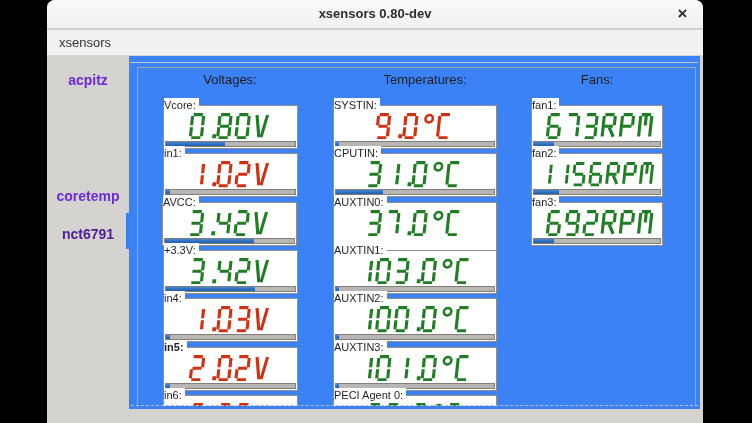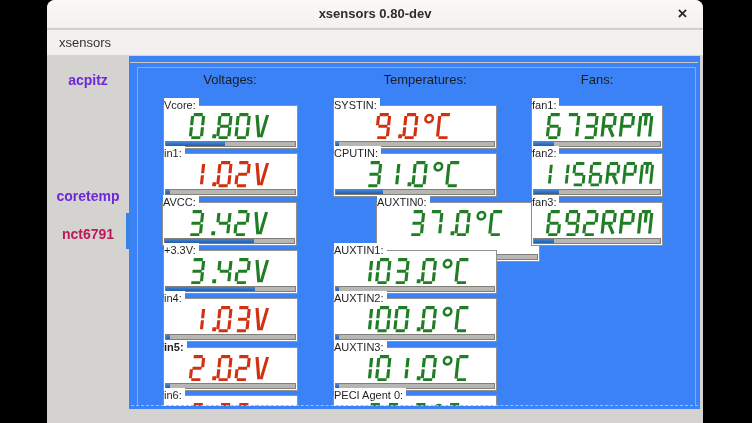--- a/index.html
+++ b/index.html
@@ -15,21 +15,21 @@
   .close-btn { position:absolute; right:9px; top:3px; width:23px; height:23px; line-height:22px;
                text-align:center; font-size:17px; font-weight:700; color:#2d2d2d; cursor:default; }
   .menubar { position:absolute; left:0; top:30px; right:0; height:26px; background:#f2f1ef;
              border-bottom:1px solid #d7d3cf; }
   .menu-item { position:absolute; left:0; top:0; height:25px; line-height:25px; padding:0 12px;
                font-size:13px; color:#333; }
   .body { position:absolute; left:0; top:56px; right:0; bottom:0; background:#d5d3cf; }
   .sidebar { position:absolute; left:0; top:0; width:82px; bottom:0; }
   .sidebar-item { position:absolute; left:0; width:82px; height:38px; text-align:center;
                   line-height:38px; font-size:14px; font-weight:600; color:#6d28d9; }
-  .sidebar-item.selected { color:#be185d; }
+  .sidebar-item.selected { color:#4c1d95; }
   .tab-indicator { position:absolute; left:79px; top:157px; width:3px; height:36px; }
   .page { position:absolute; left:82px; top:0; width:571px; height:353px; background:#3b82f6; }
   .page-top-line { position:absolute; left:1px; right:2px; top:6px; border-top:1px solid #c9c7c3; }
   .viewport { position:absolute; left:0; top:0; width:571px; height:350px; overflow:hidden; }
   .frame { position:absolute; left:8px; top:11px; width:559px; height:420px;
            border:1px solid #a9a7a3; border-bottom:none; }
   .col-header { position:absolute; top:4px; font-size:13px; color:#1d1d1d;
                 transform:translateX(-50%); white-space:nowrap; }
   .sensor { position:absolute; border:1px solid #92908c; background:#fff; }
   .sensor-label { position:absolute; top:-8px; left:0; background:#fff; padding-right:3px;
@@ -408,21 +408,21 @@
                       <line x1="1.4" y1="2.4" x2="1.4" y2="19.6" stroke="#1f7d23" stroke-width="2.6" stroke-linecap="butt"></line>
                       <line x1="2.2" y1="1.4" x2="9.8" y2="1.4" stroke="#1f7d23" stroke-width="2.6" stroke-linecap="butt"></line>
                       <line x1="2.2" y1="20.6" x2="9.8" y2="20.6" stroke="#1f7d23" stroke-width="2.6" stroke-linecap="butt"></line>
                     </g>
                   </svg>
                 </div>
                 <div class="progress">
                   <div class="progress-fill" style="width: 30%;"></div>
                 </div>
               </div>
-              <div class="sensor" style="left: 195px; top: 133.6px; width: 164px; height: 60px; margin-left: 43px;">
+              <div class="sensor" style="left: 195px; top: 133.6px; width: 164px; height: 60px;">
                 <span class="sensor-label">AUXTIN0:</span>
                 <div class="seg-wrap">
                   <svg viewBox="0 0 84.9 22" width="101.9" height="26.4">
                     <g transform="translate(3.50,0) skewX(-6)">
                       <line x1="2.2" y1="1.4" x2="9.8" y2="1.4" stroke="#1f7d23" stroke-width="2.6" stroke-linecap="butt"></line>
                       <line x1="10.6" y1="2.6" x2="10.6" y2="10.2" stroke="#1f7d23" stroke-width="2.6" stroke-linecap="butt"></line>
                       <line x1="2.2" y1="11" x2="9.8" y2="11" stroke="#1f7d23" stroke-width="2.6" stroke-linecap="butt"></line>
                       <line x1="10.6" y1="11.8" x2="10.6" y2="19.4" stroke="#1f7d23" stroke-width="2.6" stroke-linecap="butt"></line>
                       <line x1="2.2" y1="20.6" x2="9.8" y2="20.6" stroke="#1f7d23" stroke-width="2.6" stroke-linecap="butt"></line>
                     </g>

